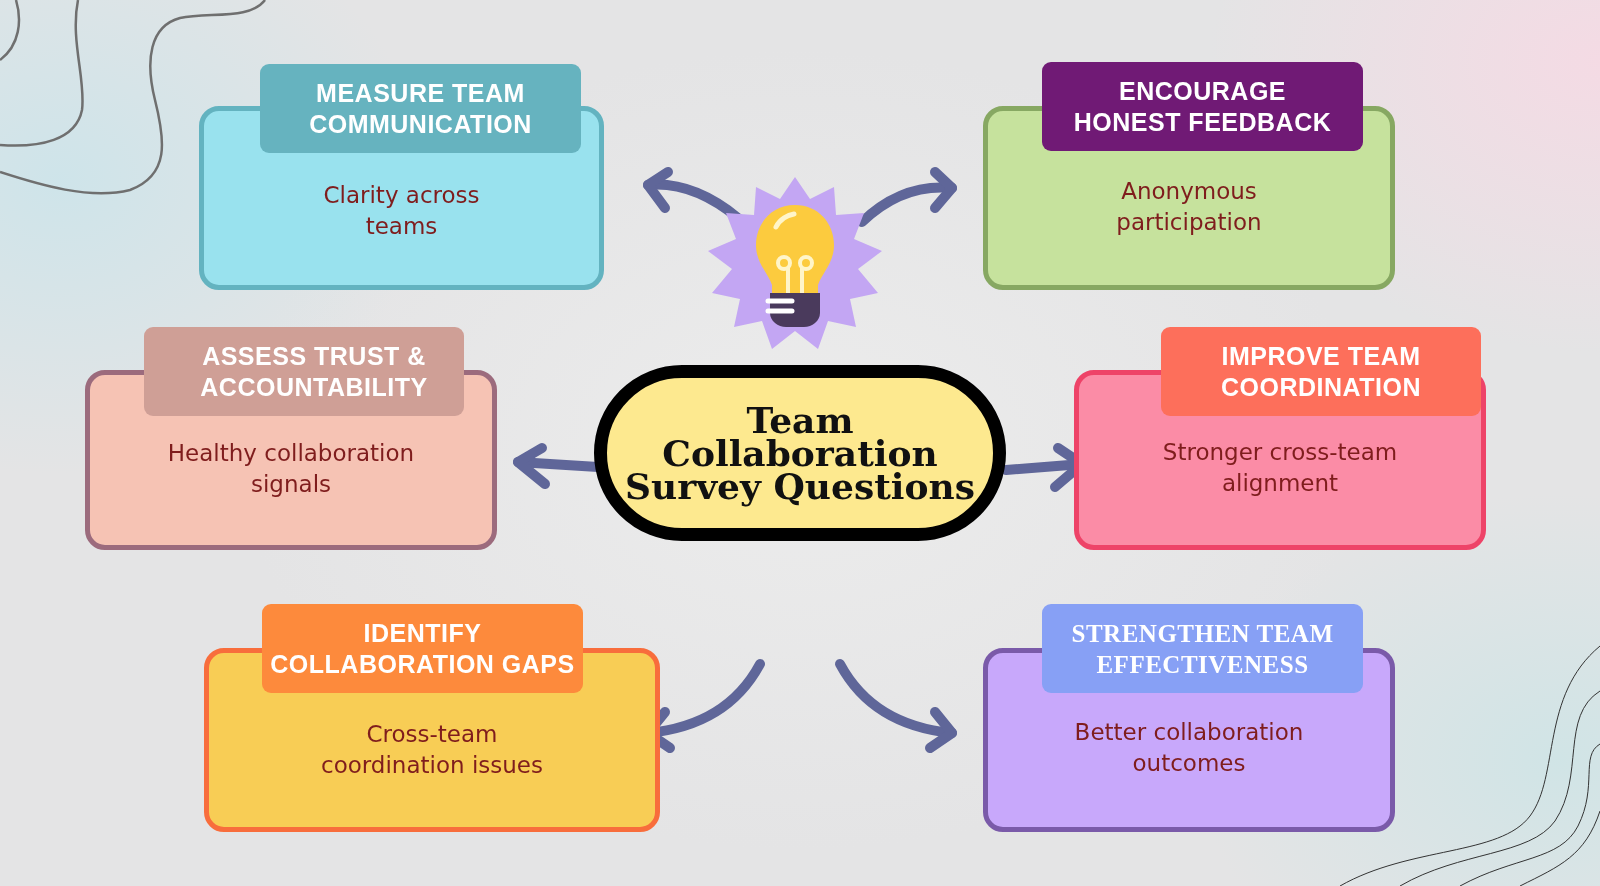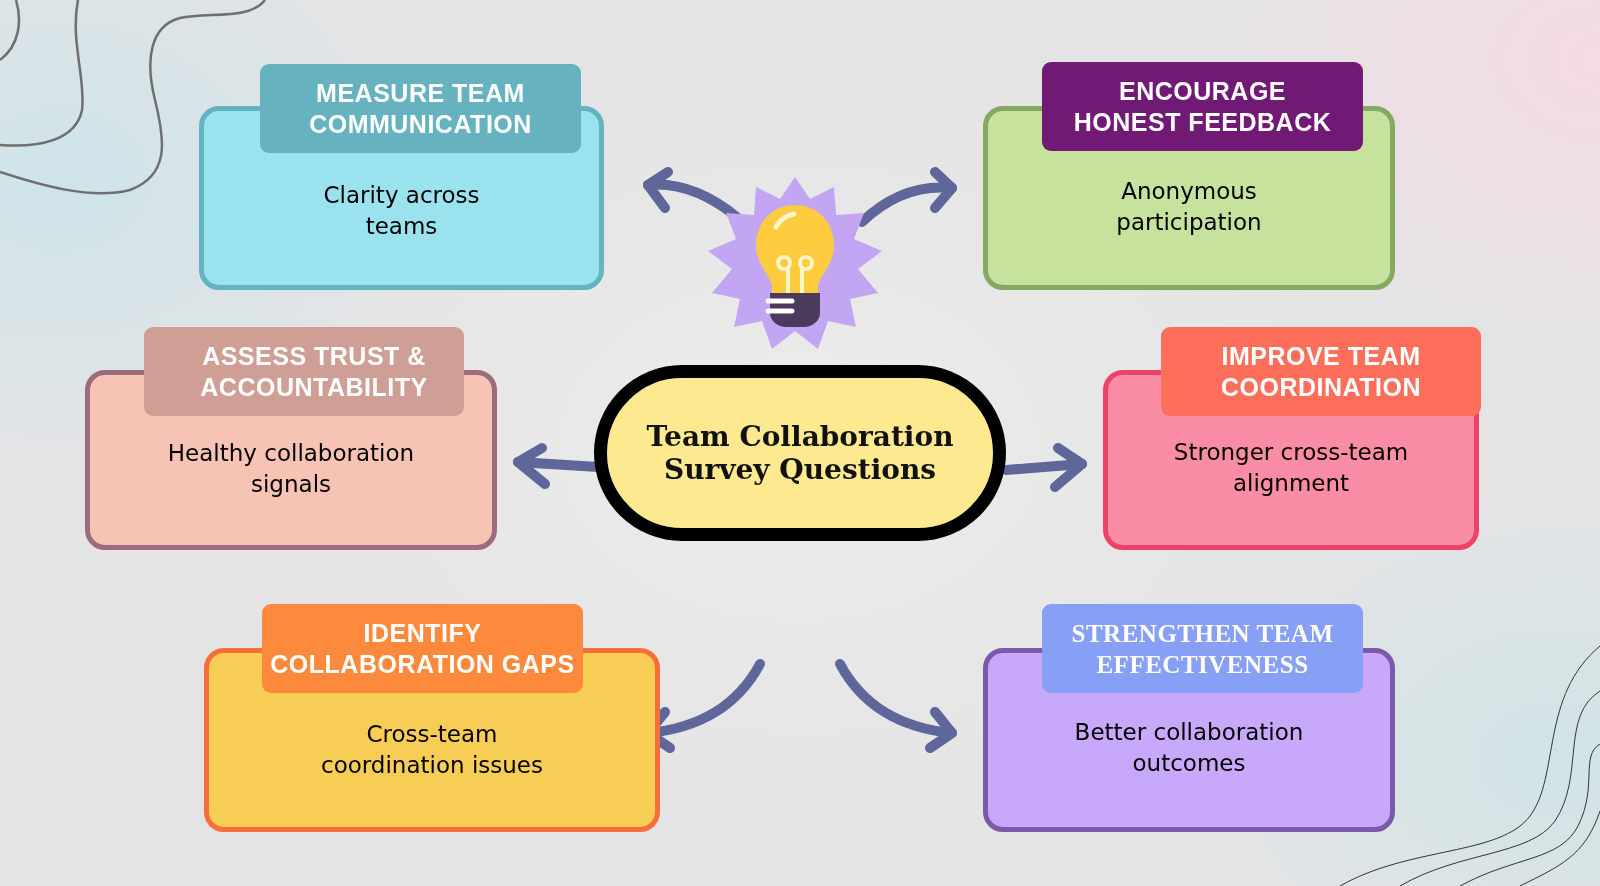--- a/index.html
+++ b/index.html
@@ -25,21 +25,21 @@
       border-width: 5px;
       border-style: solid;
     }
     .card-body {
       position: absolute;
       left: 0; right: 0;
       text-align: center;
       font-family: "DejaVu Sans", sans-serif;
       font-size: 23px;
       line-height: 31px;
-      color: #000000;
+      color: #7f1d1d;
       white-space: pre-line;
     }
     .tag {
       position: absolute;
       border-radius: 9px;
       display: flex; align-items: center; justify-content: center;
       text-align: center;
       color: #ffffff;
       font-family: "Liberation Sans", sans-serif;
       font-weight: bold;
@@ -57,21 +57,21 @@
       width: 412px; height: 176px;
       background: #fde98f;
       border: 13px solid #000000;
       border-radius: 90px;
       display: flex; align-items: center; justify-content: center;
       text-align: center;
     }
     .center-title {
       font-family: "DejaVu Serif", serif;
       font-weight: bold;
-      font-size: 28px;
+      font-size: 36px;
       line-height: 33px;
       color: #111111;
       white-space: pre-line;
     }
 
     .arrows { position: absolute; left: 0; top: 0; }
     .bulb { position: absolute; left: 700px; top: 175px; width: 190px; height: 180px; }
   </style>
 </head>
 <body>
@@ -144,21 +144,21 @@
 <div class="tag" style="left:1030px;top:62px;width:321px;height:89px;background:#701a75;">ENCOURAGE
 HONEST FEEDBACK</div>
 
 <div class="card" style="left:85px;top:370px;width:412px;height:180px;background:#f6c3b4;border-color:#9c6b7d;">
   <div class="card-body" style="top:63px;">Healthy collaboration
 signals</div>
 </div>
 <div class="tag" style="left:132px;top:327px;width:320px;height:89px;background:#cf9f96;padding-left:20px;">ASSESS TRUST &amp;
 ACCOUNTABILITY</div>
 
-<div class="card" style="left:1103px;top:370px;width:376px;height:180px;background:#fb8ca6;border-color:#ee4368;padding-left:25px;">
+<div class="card" style="left:1074px;top:370px;width:412px;height:180px;background:#fb8ca6;border-color:#ee4368;padding-left:25px;">
   <div class="card-body" style="top:62px;">Stronger cross-team
 alignment</div>
 </div>
 <div class="tag" style="left:1149px;top:327px;width:320px;height:89px;background:#fd6f5b;">IMPROVE TEAM
 COORDINATION</div>
 
 <div class="card" style="left:204px;top:648px;width:456px;height:184px;background:#f8cd55;border-color:#f86d3c;">
   <div class="card-body" style="top:66px;">Cross-team
 coordination issues</div>
 </div>

